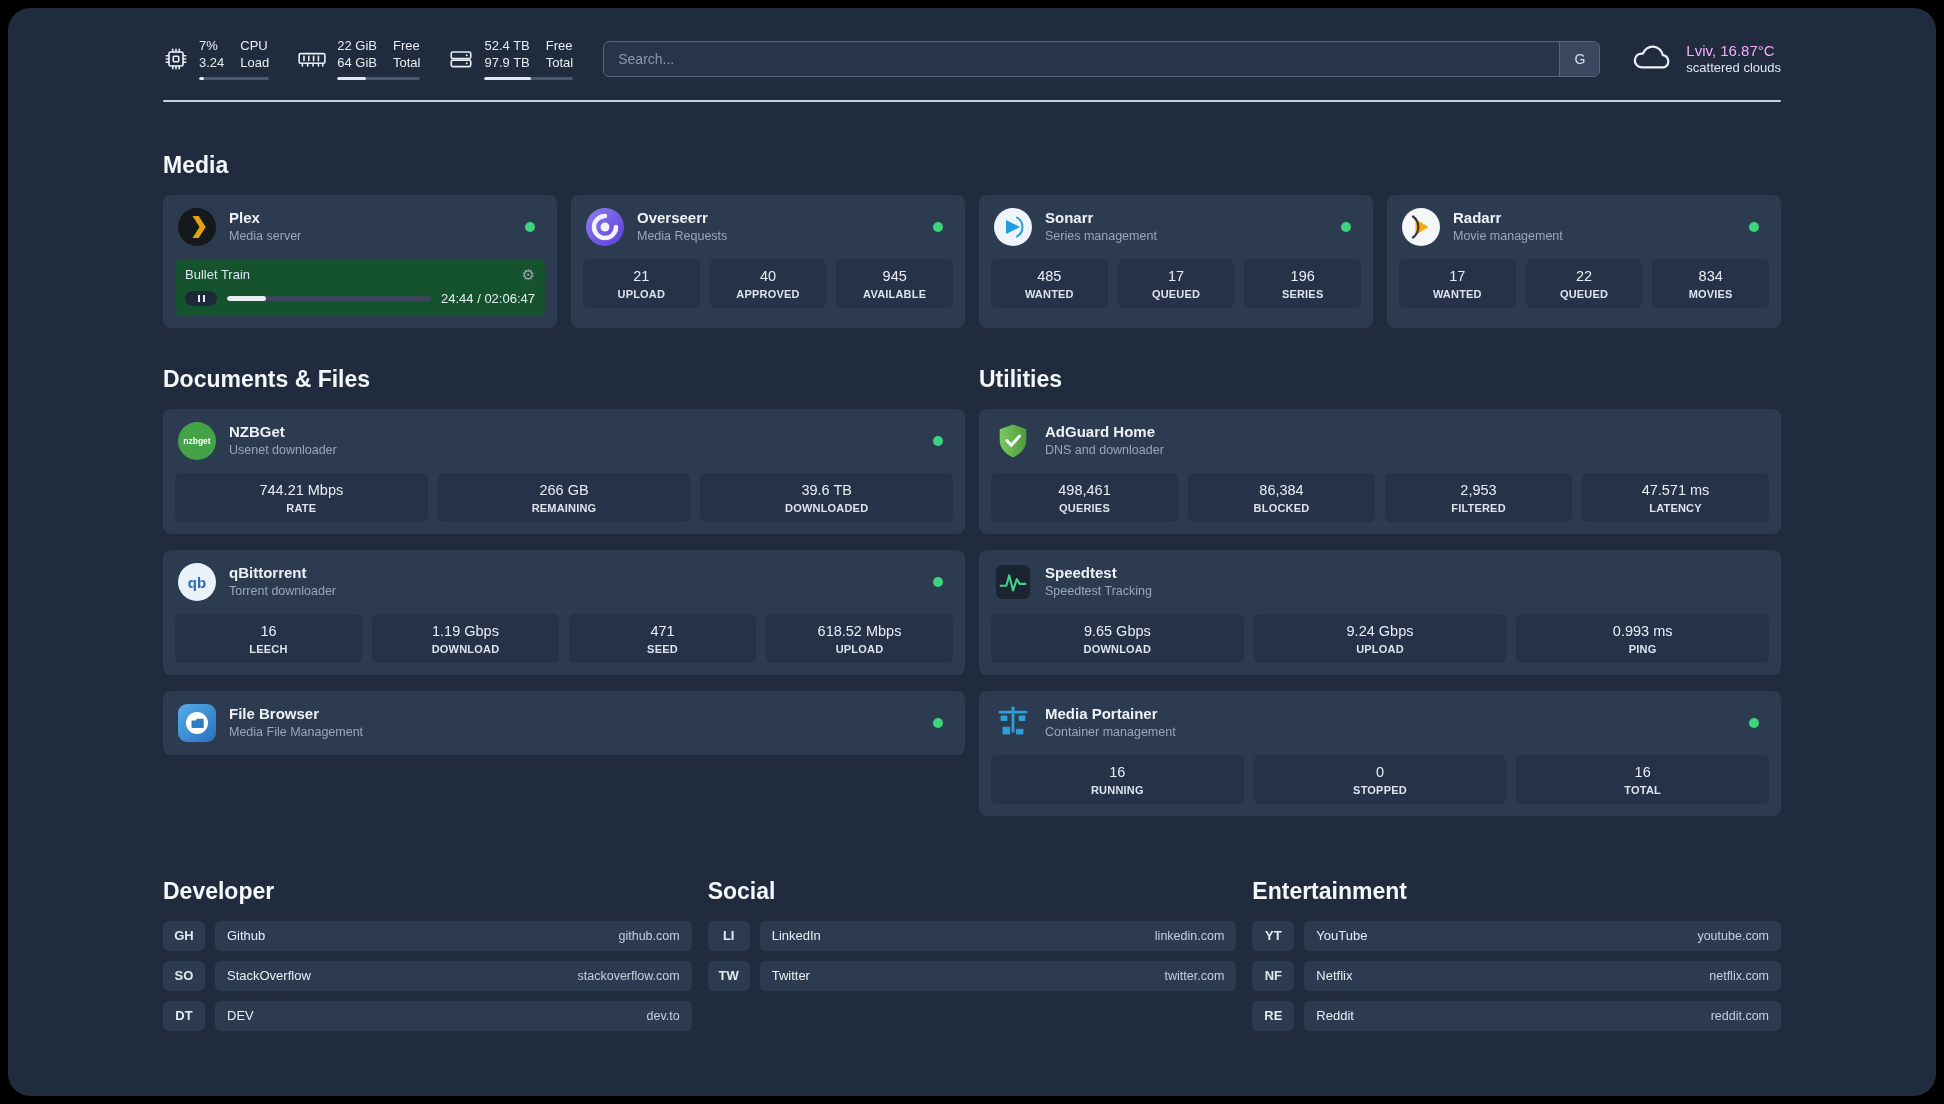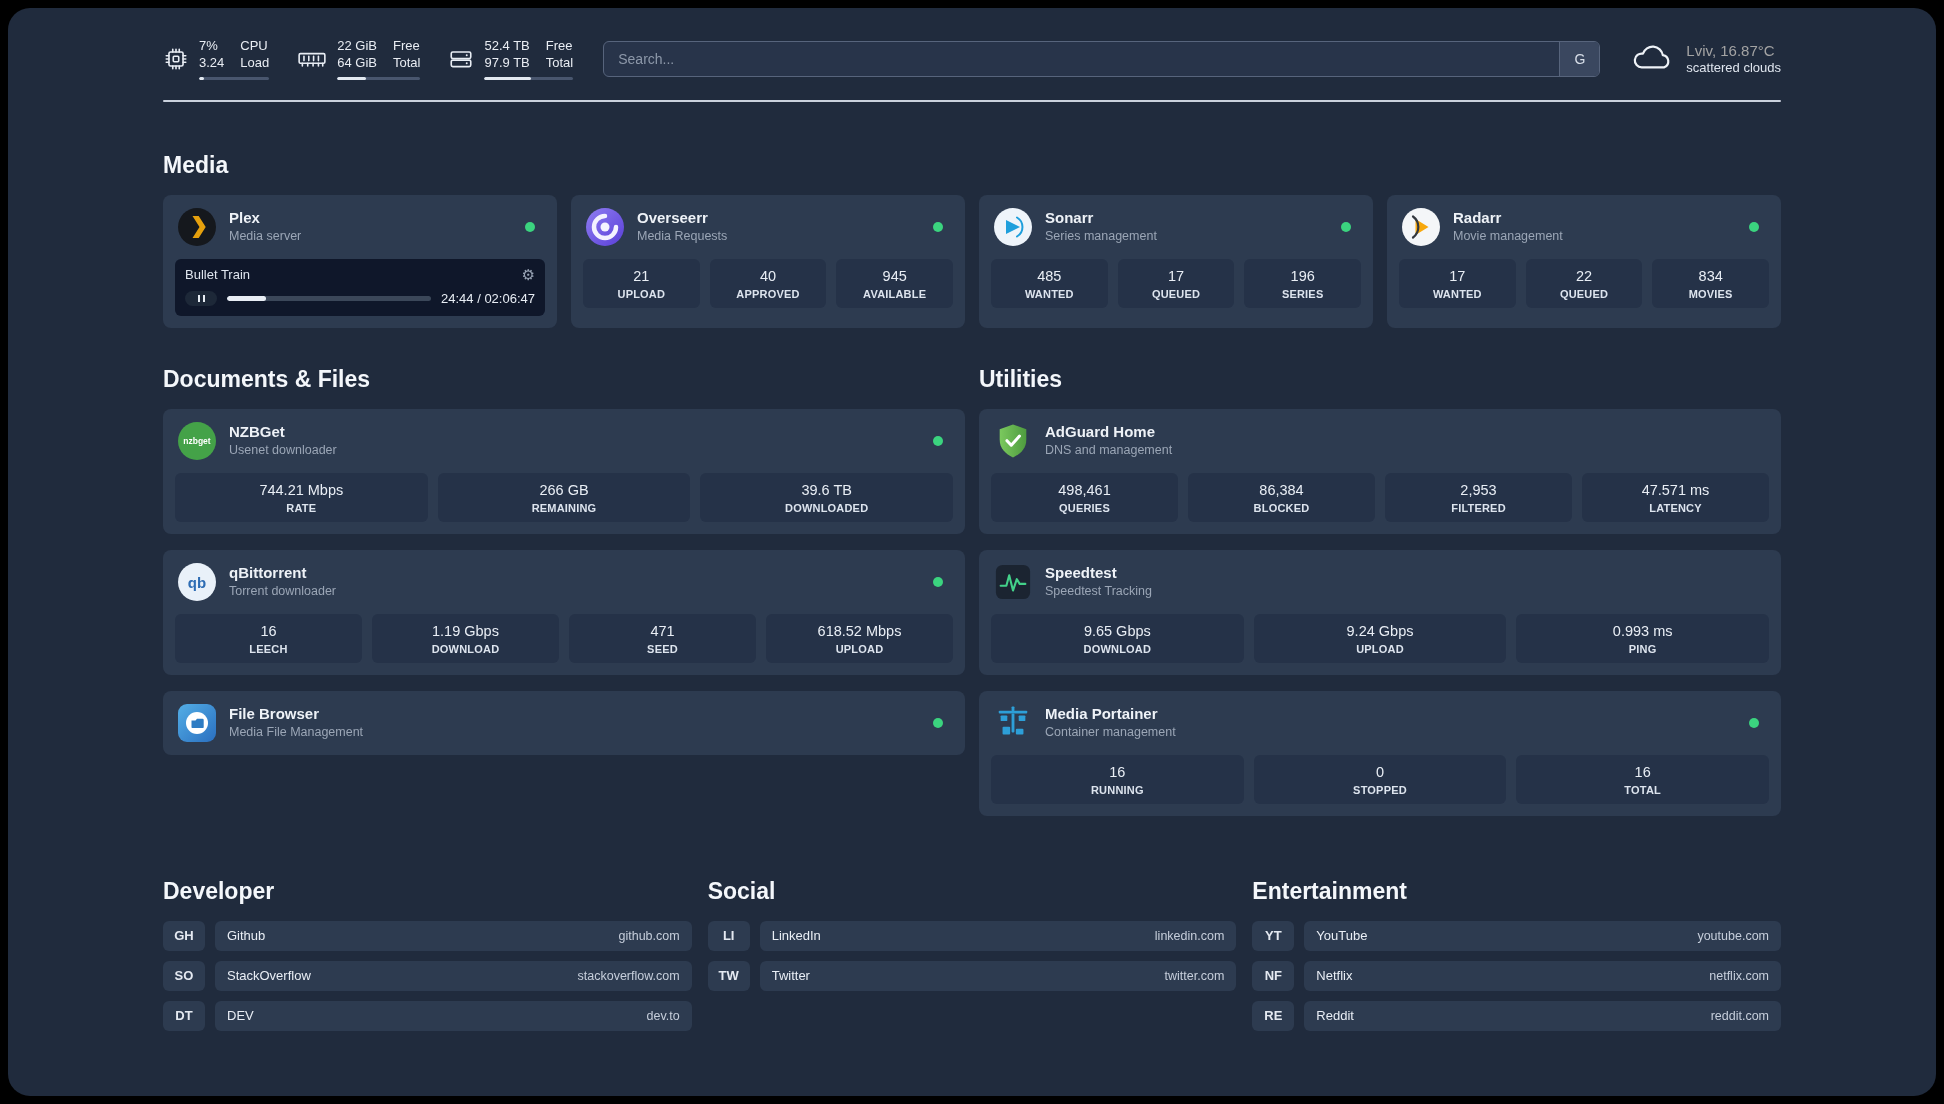--- a/index.html
+++ b/index.html
@@ -17,21 +17,21 @@
   .sysbar { margin-top:5px; height:3px; background:#49566e; border-radius:2px; overflow:hidden; }
   .sysbar i { display:block; height:100%; background:#e2e8f0; border-radius:2px; width:0; }
 
   .search { flex:1; margin:0 30px; height:36px; display:flex; border:1px solid #57647c; border-radius:6px; background:#28344a; overflow:hidden; }
   .search input { flex:1; background:transparent; border:0; outline:0; color:#ccd4e0; font-size:14px; padding:0 14px; font-family:inherit; }
   .search input::placeholder { color:#8d98a9; }
   .gbtn { width:40px; display:flex; align-items:center; justify-content:center; background:#3a475f; color:#d8dfe9; font-size:14px; border-left:1px solid #57647c; cursor:pointer; }
 
   .weather { display:flex; align-items:center; gap:12px; }
   .weather-text { display:flex; flex-direction:column; line-height:1.3; }
-  .weather-loc { font-size:15px; color:#a3a3a3; }
+  .weather-loc { font-size:15px; color:#f0abfc; }
   .weather-cond { font-size:13px; color:#dfe5ee; }
 
   .divider { margin-top:20px; height:2px; background:#d9e0ea; border-radius:1px; opacity:.92; }
 
   
   .section-heading { font-size:23px; font-weight:700; color:#f4f7fb; }
   .media-section { margin-top:50px; }
   .media-cards { margin-top:16px; display:grid; grid-template-columns:repeat(4,1fr); gap:14px; }
 
   .grid-2 { margin-top:38px; display:grid; grid-template-columns:1fr 1fr; gap:14px; align-items:start; }
@@ -45,21 +45,21 @@
   .card-titles { flex:1; line-height:1.25; }
   .card-name { font-size:15px; color:#eef2f7; font-weight:600; }
   .card-sub { font-size:12.5px; color:#9ba6b6; margin-top:2px; }
   .status-dot { width:10px; height:10px; border-radius:50%; background:#3bd47f; margin-right:8px; flex:none; }
   .card-stats { display:flex; gap:10px; padding:0 12px 12px; }
   .stat-tile { flex:1; background:#253248; border-radius:6px; text-align:center; padding:9px 4px 8px; }
   .stat-value { font-size:14.5px; color:#e9eef5; }
   .stat-label { font-size:11px; font-weight:700; color:#dde4ee; margin-top:4px; letter-spacing:.2px; }
 
   
-  .player { margin:0 12px 12px; background:#0f172a; border-radius:6px; padding:8px 10px 10px; }
+  .player { margin:0 12px 12px; background:#14532d; border-radius:6px; padding:8px 10px 10px; }
   .player-top { display:flex; align-items:center; justify-content:space-between; }
   .player-title { font-size:13px; color:#dfe5ee; }
   .gear { color:#98a3b4; font-size:15px; cursor:pointer; line-height:1; }
   .player-bar-row { display:flex; align-items:center; gap:10px; margin-top:9px; }
   .pause-pill { width:32px; height:15px; border-radius:8px; background:#1d2838; display:flex; align-items:center; justify-content:center; gap:3px; cursor:pointer; flex:none; }
   .pause-pill i { width:2px; height:7px; background:#e8edf4; }
   .ptrack { flex:1; height:5px; background:#3b4759; border-radius:3px; overflow:hidden; }
   .ptrack i { display:block; height:100%; background:#e8edf4; border-radius:3px; width:0; }
   .ptime { font-size:13px; color:#e8edf4; flex:none; }
 
@@ -421,21 +421,21 @@
                       <stop offset="0" stop-color="#7bc95e"></stop>
                       <stop offset="1" stop-color="#4e9b3f"></stop>
                     </linearGradient>
                   </defs>
                 <path d="M12 1.6l8.4 3v6.6c0 5.4-3.7 9-8.4 11.2-4.7-2.2-8.4-5.8-8.4-11.2V4.6z" fill="url(#agg)"></path>
                 <path d="M8.2 11.8l2.7 2.9 5.2-5.8" stroke="#fff" stroke-width="1.9" fill="none" stroke-linecap="round" stroke-linejoin="round"></path>
               </svg>
             </span>
             <div class="card-titles">
               <div class="card-name">AdGuard Home</div>
-              <div class="card-sub">DNS and management</div>
+              <div class="card-sub">DNS and downloader</div>
             </div>
           </div>
           <div class="card-stats">
             <div class="stat-tile">
               <div class="stat-value">498,461</div>
               <div class="stat-label">QUERIES</div>
             </div>
             <div class="stat-tile">
               <div class="stat-value">86,384</div>
               <div class="stat-label">BLOCKED</div>

